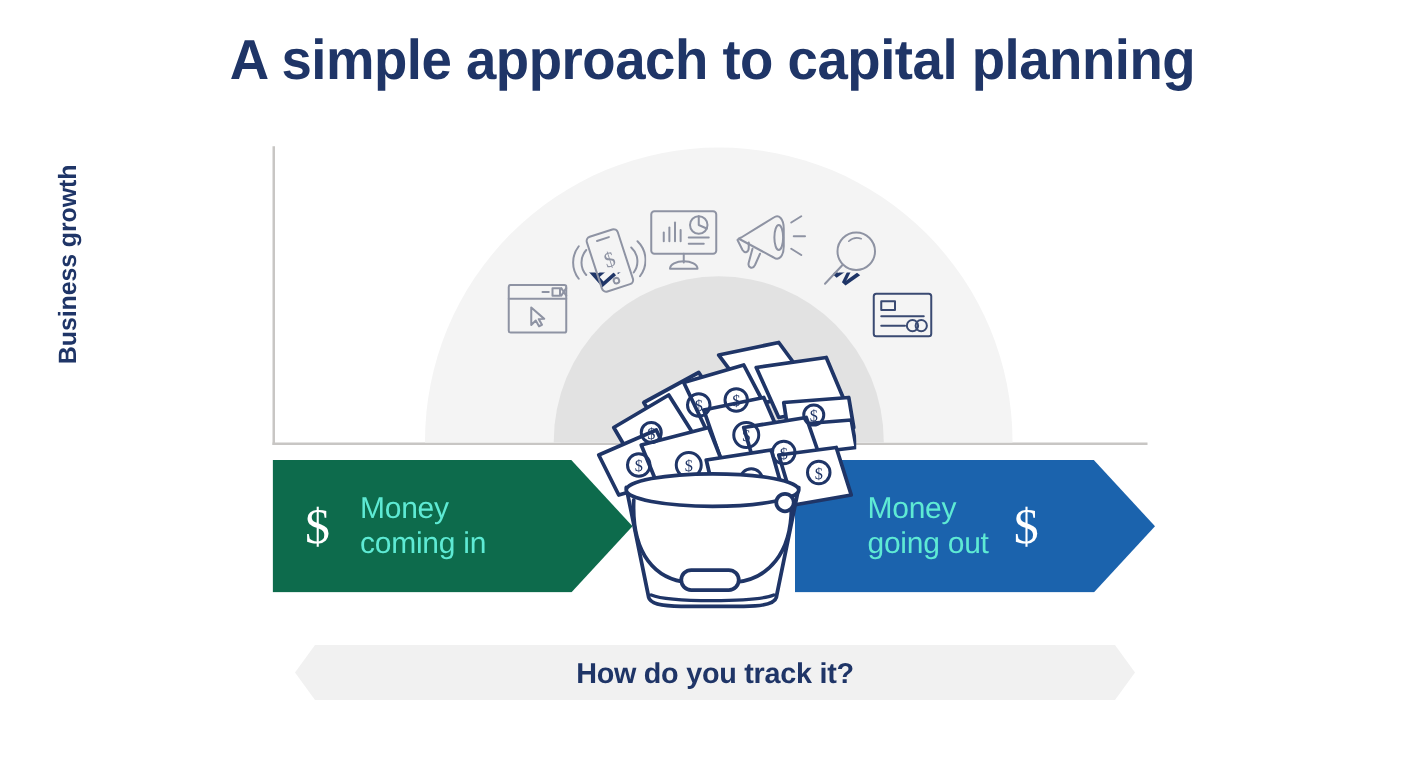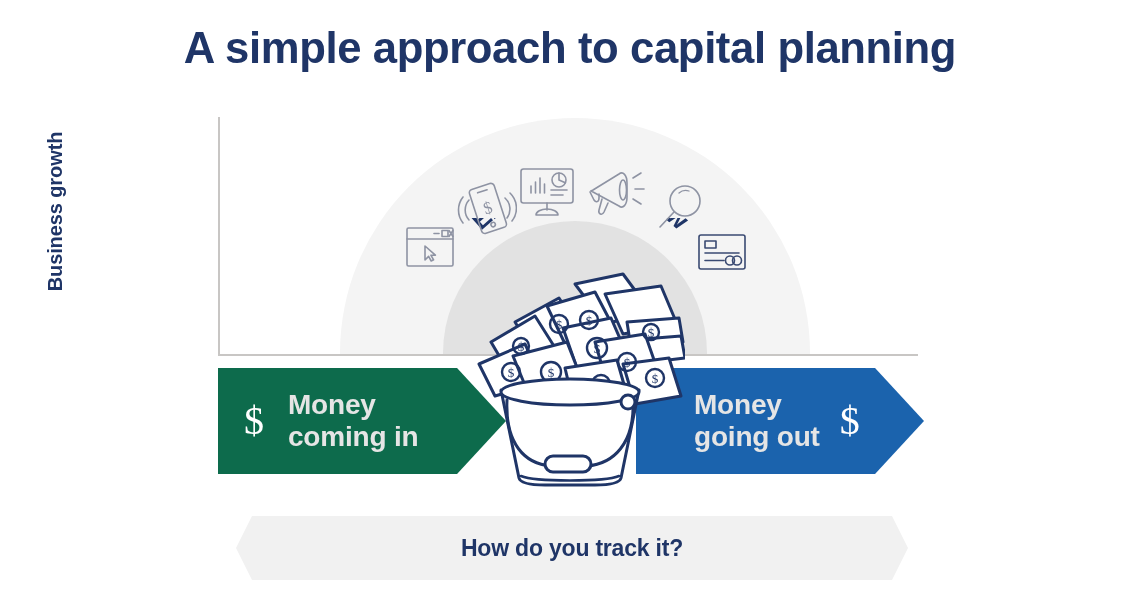--- a/index.html
+++ b/index.html
@@ -102,33 +102,33 @@
     gap:24px;
   }
   .arrow-out{
     left:636px;top:368px;width:288px;height:106px;
     background:#1b63ad;
     clip-path:polygon(0 0, 83% 0, 100% 50%, 83% 100%, 0 100%);
     padding-left:58px;
     gap:20px;
   }
   .arrow-label{
-    color:#e5e5e5;font-weight:bold;font-size:28px;line-height:1.16;
+    color:#5eead4;font-weight:normal;font-size:24px;line-height:1.16;
     white-space:pre-line;
     letter-spacing:-0.2px;
   }
   .dollar{
     color:#ffffff;font-size:40px;font-weight:300;
     font-family:"Liberation Serif", serif;
     line-height:1;
   }
 
   
   .banner{
-    position:absolute;left:236px;top:516px;width:672px;height:64px;
+    position:absolute;left:236px;top:516px;width:672px;height:44px;
     background:#f1f1f1;
     clip-path:polygon(0 50%, 16px 0, calc(100% - 16px) 0, 100% 50%, calc(100% - 16px) 100%, 16px 100%);
     display:flex;align-items:center;justify-content:center;
     z-index:3;
   }
   .banner-text{
     font-size:23px;font-weight:bold;color:#1f3567;letter-spacing:-0.2px;
   }
 </style>
 </head>

